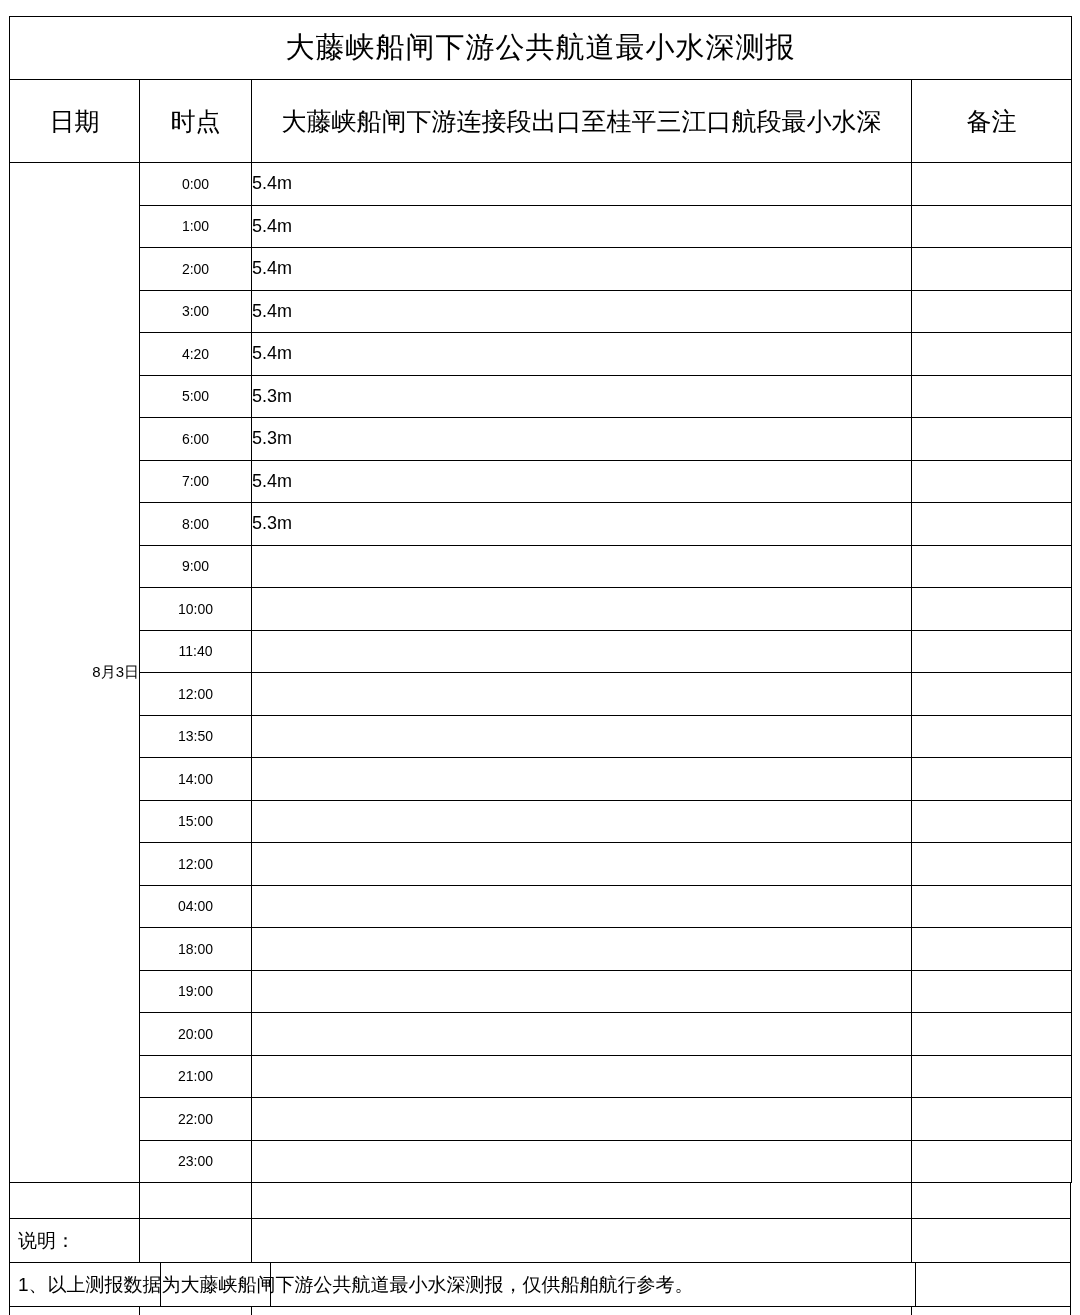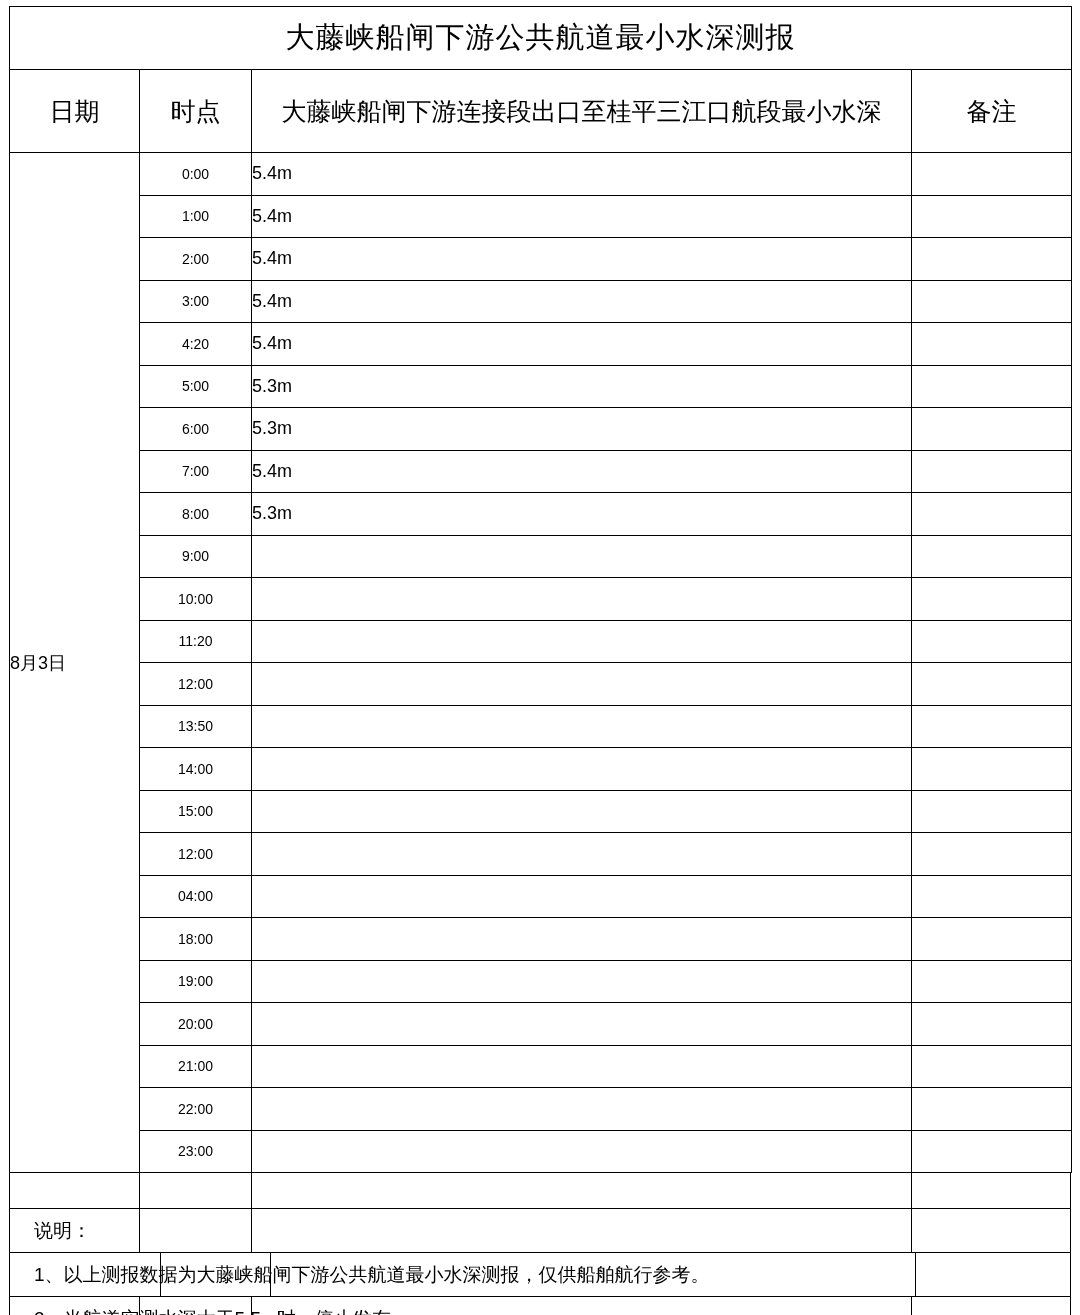--- a/index.html
+++ b/index.html
@@ -16,21 +16,21 @@
   .page {
     width: 1080px;
     box-sizing: border-box;
     padding: 0;
   }
   table.report {
     border-collapse: collapse;
     table-layout: fixed;
     width: 1062px;
     margin-left: 9px;
-    margin-top: 6px;
+    margin-top: 16px;
   }
   table.report td, table.report th {
     border: 1px solid #000000;
     font-weight: normal;
     padding: 0;
     vertical-align: middle;
     background: #ffffff;
   }
   .title-cell {
     height: 62px;
@@ -42,22 +42,22 @@
   .hdr {
     height: 82px;
     text-align: center;
     font-size: 25px;
   }
   .col-date { width: 130px; }
   .col-time { width: 112px; }
   .col-depth { width: 660px; }
   .col-note { width: 160px; }
   .date-cell {
-    text-align: left;
-    font-size: 18px;
+    text-align: right;
+    font-size: 15px;
   }
   .time-cell {
     text-align: center;
     font-size: 14px;
     height: 41.5px;
   }
   .depth-cell {
     text-align: left;
     font-size: 18px;
   }
@@ -78,21 +78,21 @@
     box-sizing: border-box;
     position: relative;
   }
   .note-row .celldiv {
     border-right: 1px solid #000000;
     box-sizing: border-box;
     height: 100%;
   }
   .note-text {
     position: absolute;
-    left: 24px;
+    left: 8px;
     top: 50%;
     transform: translateY(-50%);
     font-size: 19px;
     white-space: nowrap;
     z-index: 2;
     background: transparent;
   }
   .nr-h1 { height: 36px; }
   .nr-h2 { height: 44px; }
   .nr-h3 { height: 44px; padding-left: 24px; }
@@ -170,21 +170,21 @@
         <td class="time-cell">9:00</td>
         <td class="depth-cell"></td>
         <td class="note-cell"></td>
       </tr>
       <tr>
         <td class="time-cell">10:00</td>
         <td class="depth-cell"></td>
         <td class="note-cell"></td>
       </tr>
       <tr>
-        <td class="time-cell">11:20</td>
+        <td class="time-cell">11:40</td>
         <td class="depth-cell"></td>
         <td class="note-cell"></td>
       </tr>
       <tr>
         <td class="time-cell">12:00</td>
         <td class="depth-cell"></td>
         <td class="note-cell"></td>
       </tr>
       <tr>
         <td class="time-cell">13:50</td>

